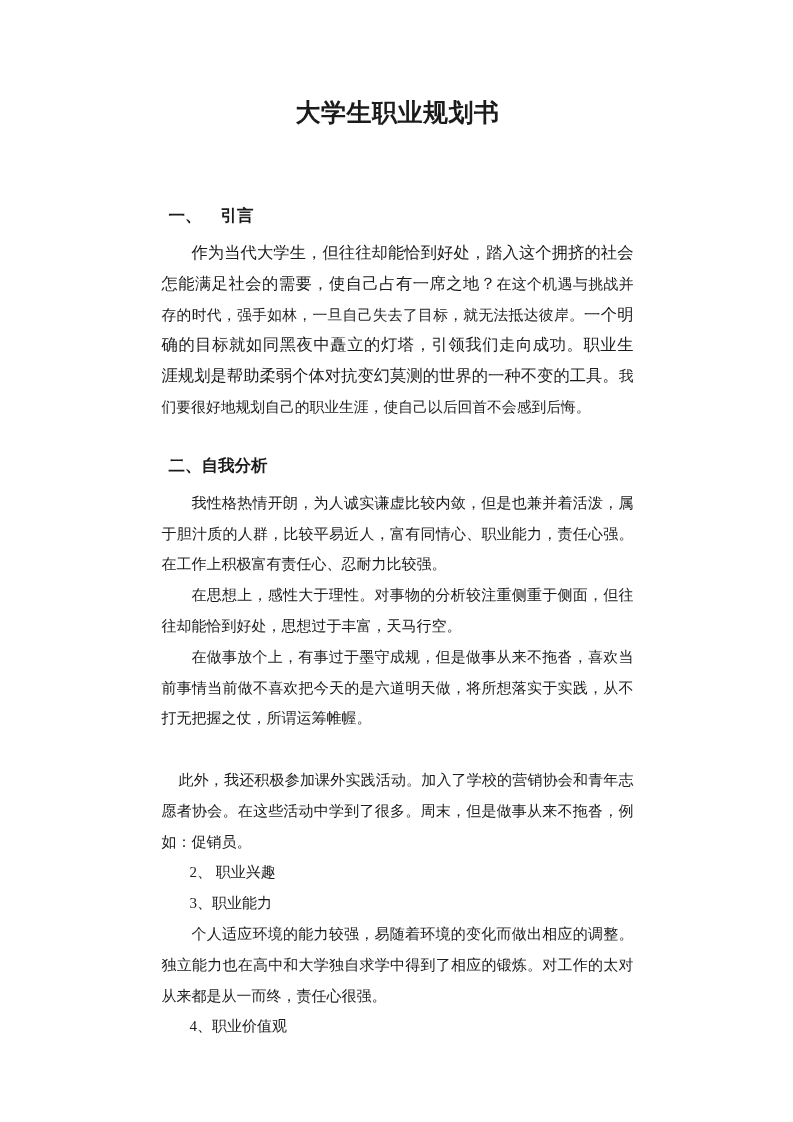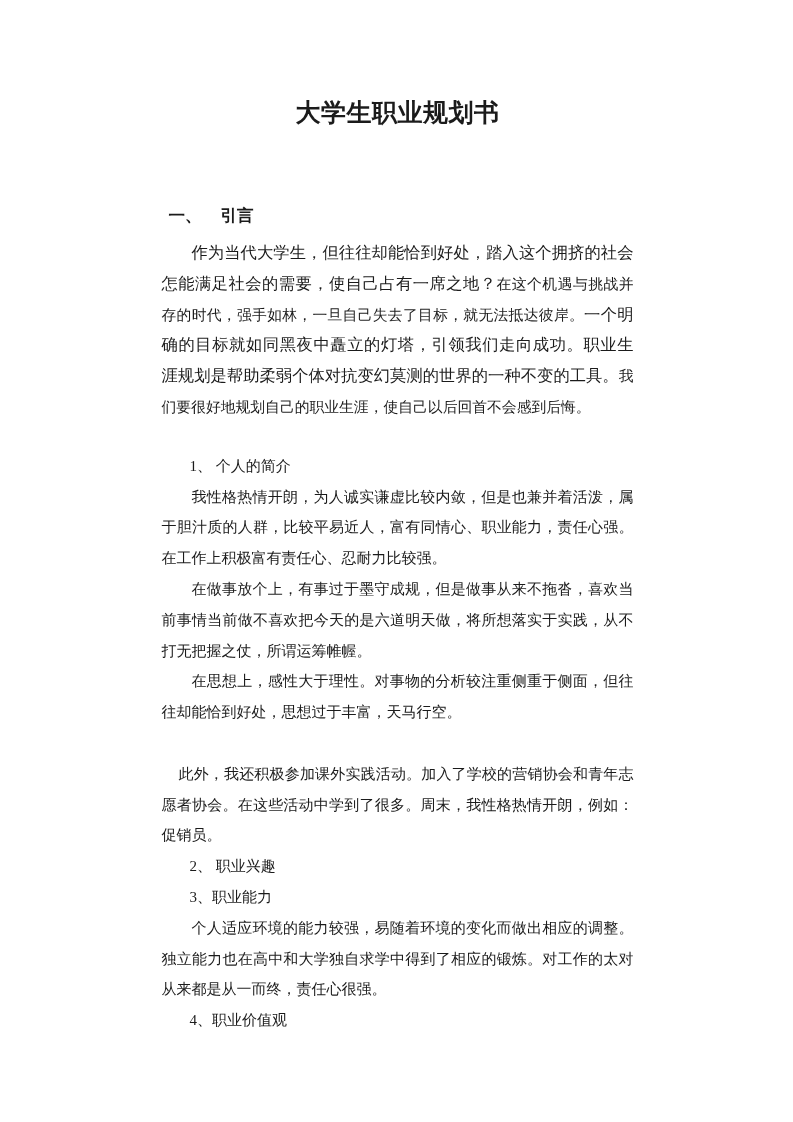--- a/index.html
+++ b/index.html
@@ -69,26 +69,26 @@
 <div class="page">
 
   <h1 class="doc-title">大学生职业规划书</h1>
 
   <div class="section-intro">
     <h2 class="sec-heading"><span>一、</span><span class="tab-spacer"></span><span>引言</span></h2>
     <p class="para indent-2"><span class="run-lg">作为当代大学生，但往往却能恰到好处，踏入这个拥挤的社会怎能满足社会的需要，使自己占有一席之地？</span><span class="run-sm">在这个机遇与挑战并存的时代，强手如林，一旦自己失去了目标，就无法抵达彼岸。</span><span class="run-lg">一个明确的目标就如同黑夜中矗立的灯塔，引领我们走向成功。职业生涯规划是帮助柔弱个体对抗变幻莫测的世界的一种不变的工具。</span><span class="run-sm">我们要很好地规划自己的职业生涯，使自己以后回首不会感到后悔。</span></p>
   </div>
 
   <div class="section-self">
+    <h2 class="sec-heading"><span>二、</span><span>自我分析</span></h2>
 
-    <p class="sub-label">1、 个人的简介</p>
     <p class="para indent-2">我性格热情开朗，为人诚实谦虚比较内敛，但是也兼并着活泼，属于胆汁质的人群，比较平易近人，富有同情心、职业能力，责任心强。在工作上积极富有责任心、忍耐力比较强。</p>
+    <p class="para indent-2">在思想上，感性大于理性。对事物的分析较注重侧重于侧面，但往往却能恰到好处，思想过于丰富，天马行空。</p>
     <p class="para indent-2">在做事放个上，有事过于墨守成规，但是做事从来不拖沓，喜欢当前事情当前做不喜欢把今天的是六道明天做，将所想落实于实践，从不打无把握之仗，所谓运筹帷幄。</p>
-    <p class="para indent-2">在思想上，感性大于理性。对事物的分析较注重侧重于侧面，但往往却能恰到好处，思想过于丰富，天马行空。</p>
-    <p class="para indent-1 after-blank">此外，我还积极参加课外实践活动。加入了学校的营销协会和青年志愿者协会。在这些活动中学到了很多。周末，我性格热情开朗，例如：促销员。</p>
+    <p class="para indent-1 after-blank">此外，我还积极参加课外实践活动。加入了学校的营销协会和青年志愿者协会。在这些活动中学到了很多。周末，但是做事从来不拖沓，例如：促销员。</p>
 
     <p class="sub-label">2、 职业兴趣</p>
 
     <p class="sub-label">3、职业能力</p>
     <p class="para indent-2">个人适应环境的能力较强，易随着环境的变化而做出相应的调整。独立能力也在高中和大学独自求学中得到了相应的锻炼。对工作的太对从来都是从一而终，责任心很强。</p>
 
     <p class="sub-label">4、职业价值观</p>
   </div>
 
 </div>

